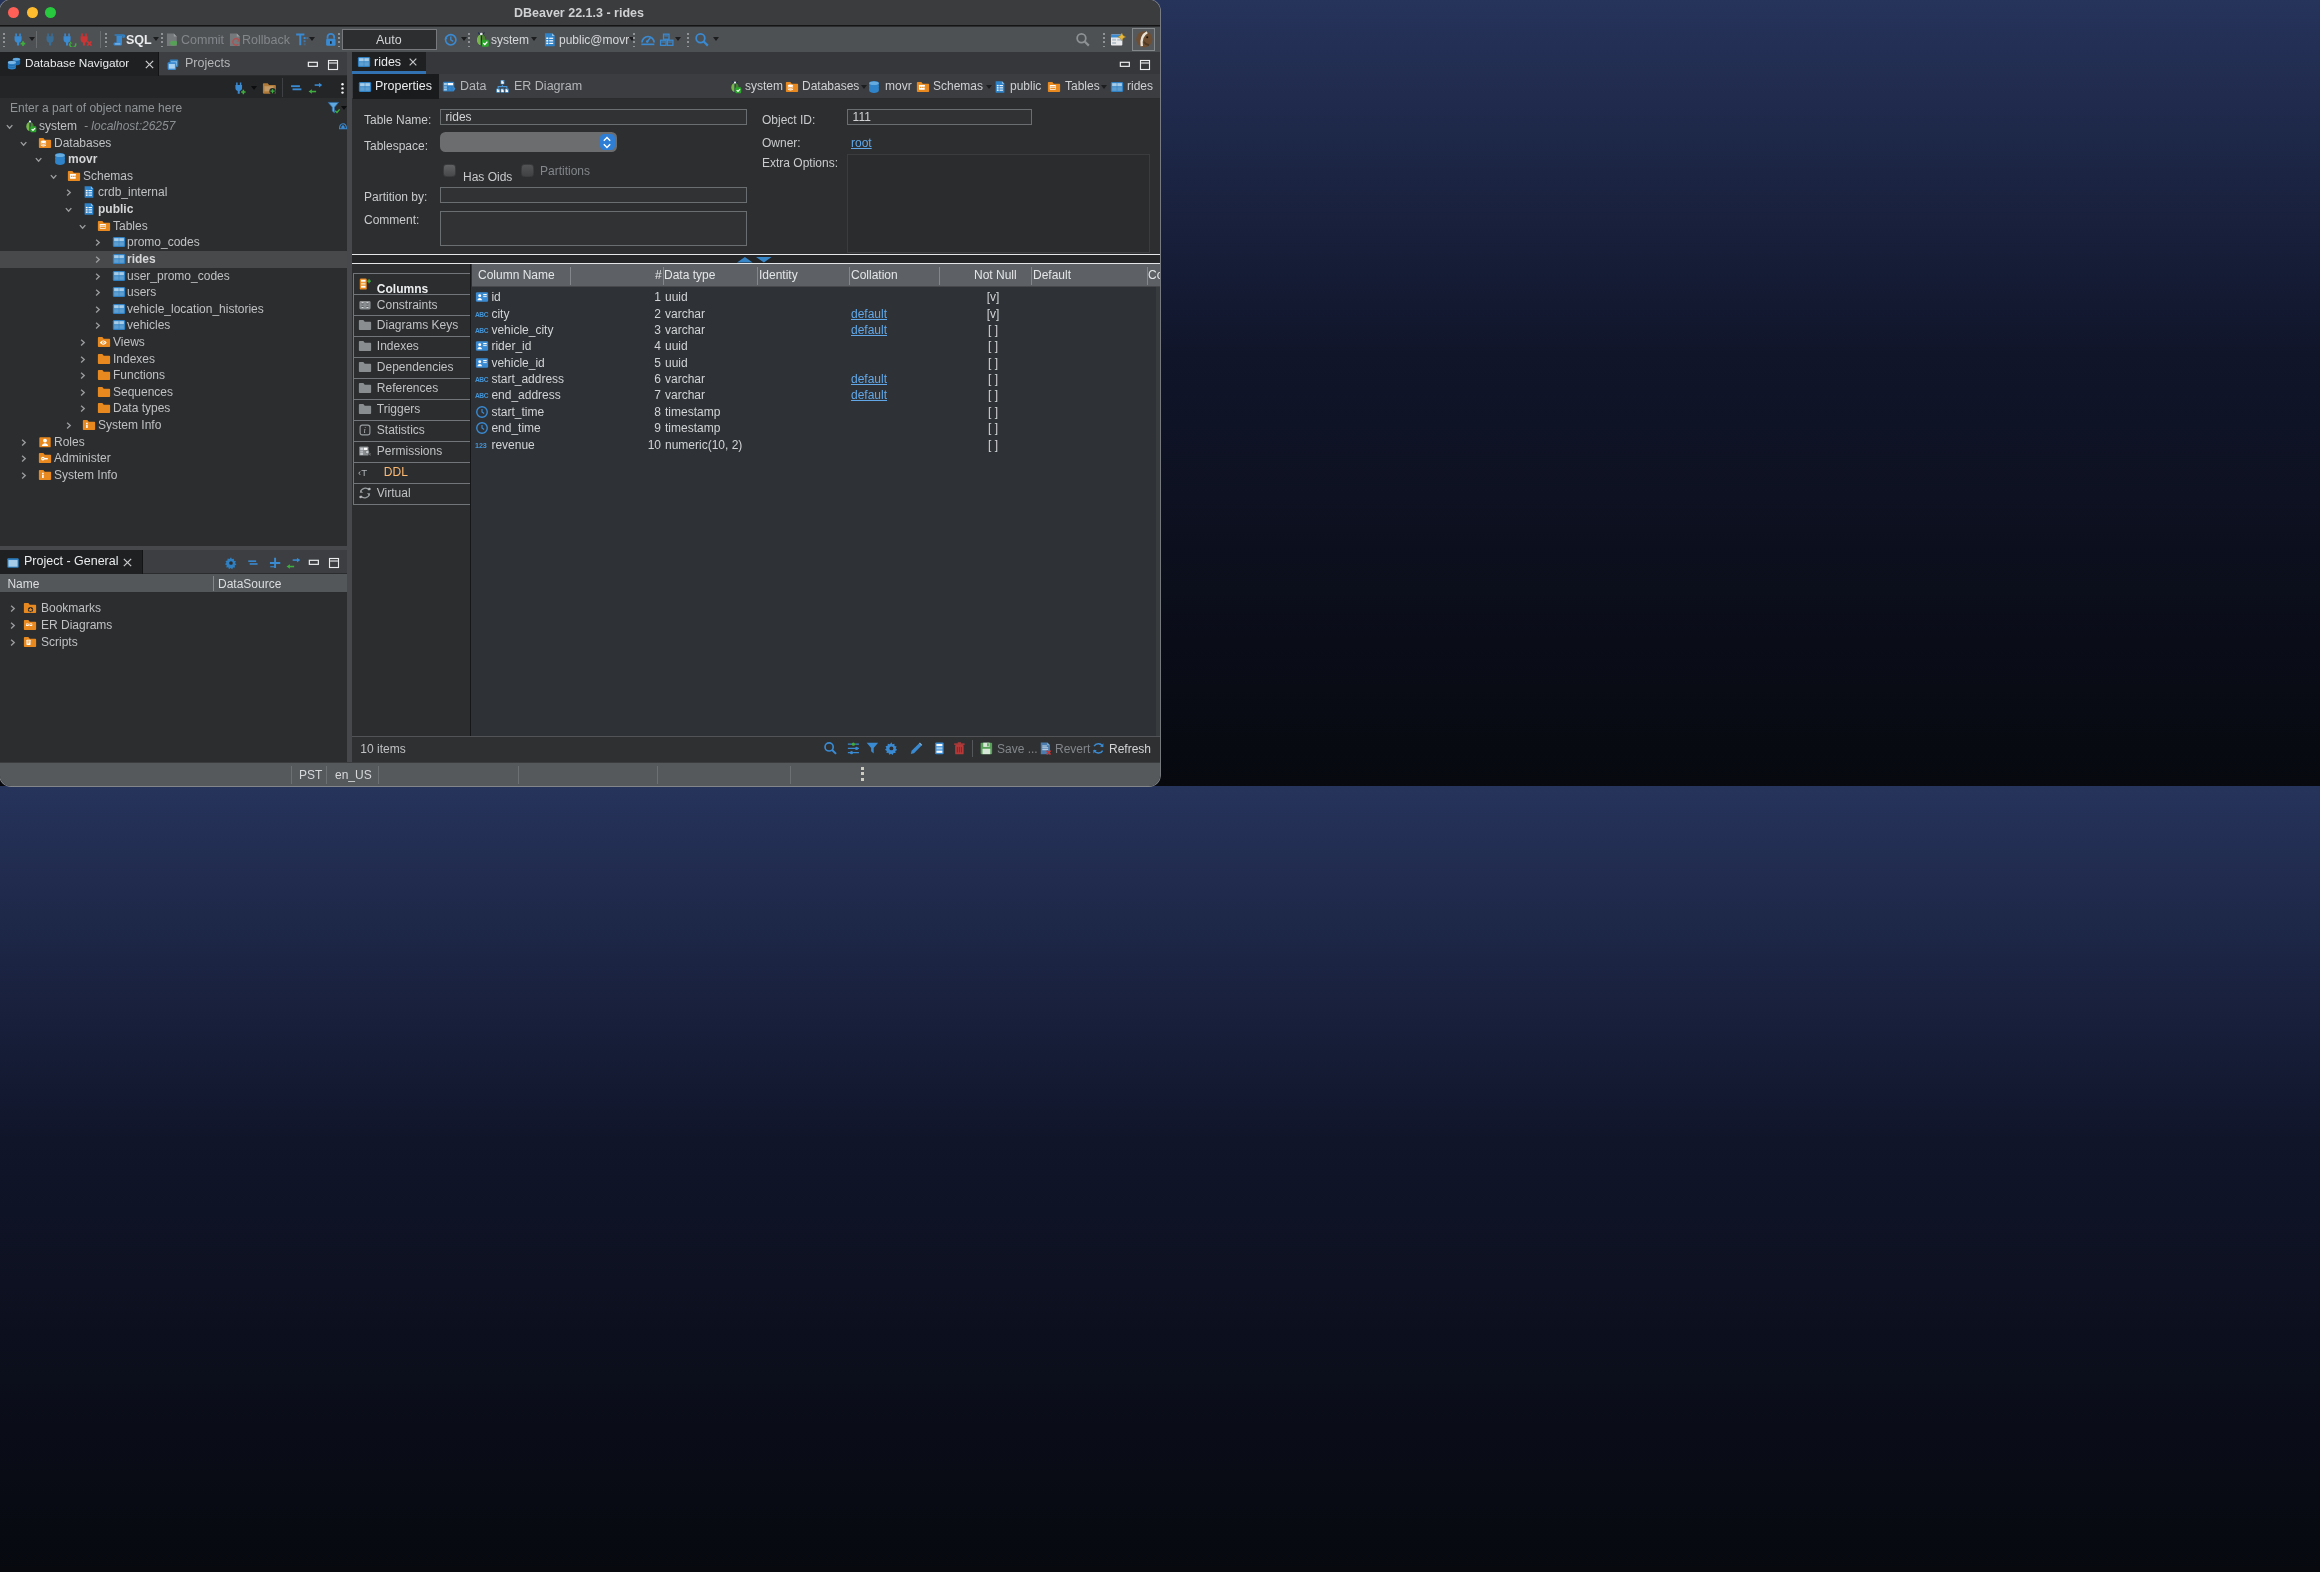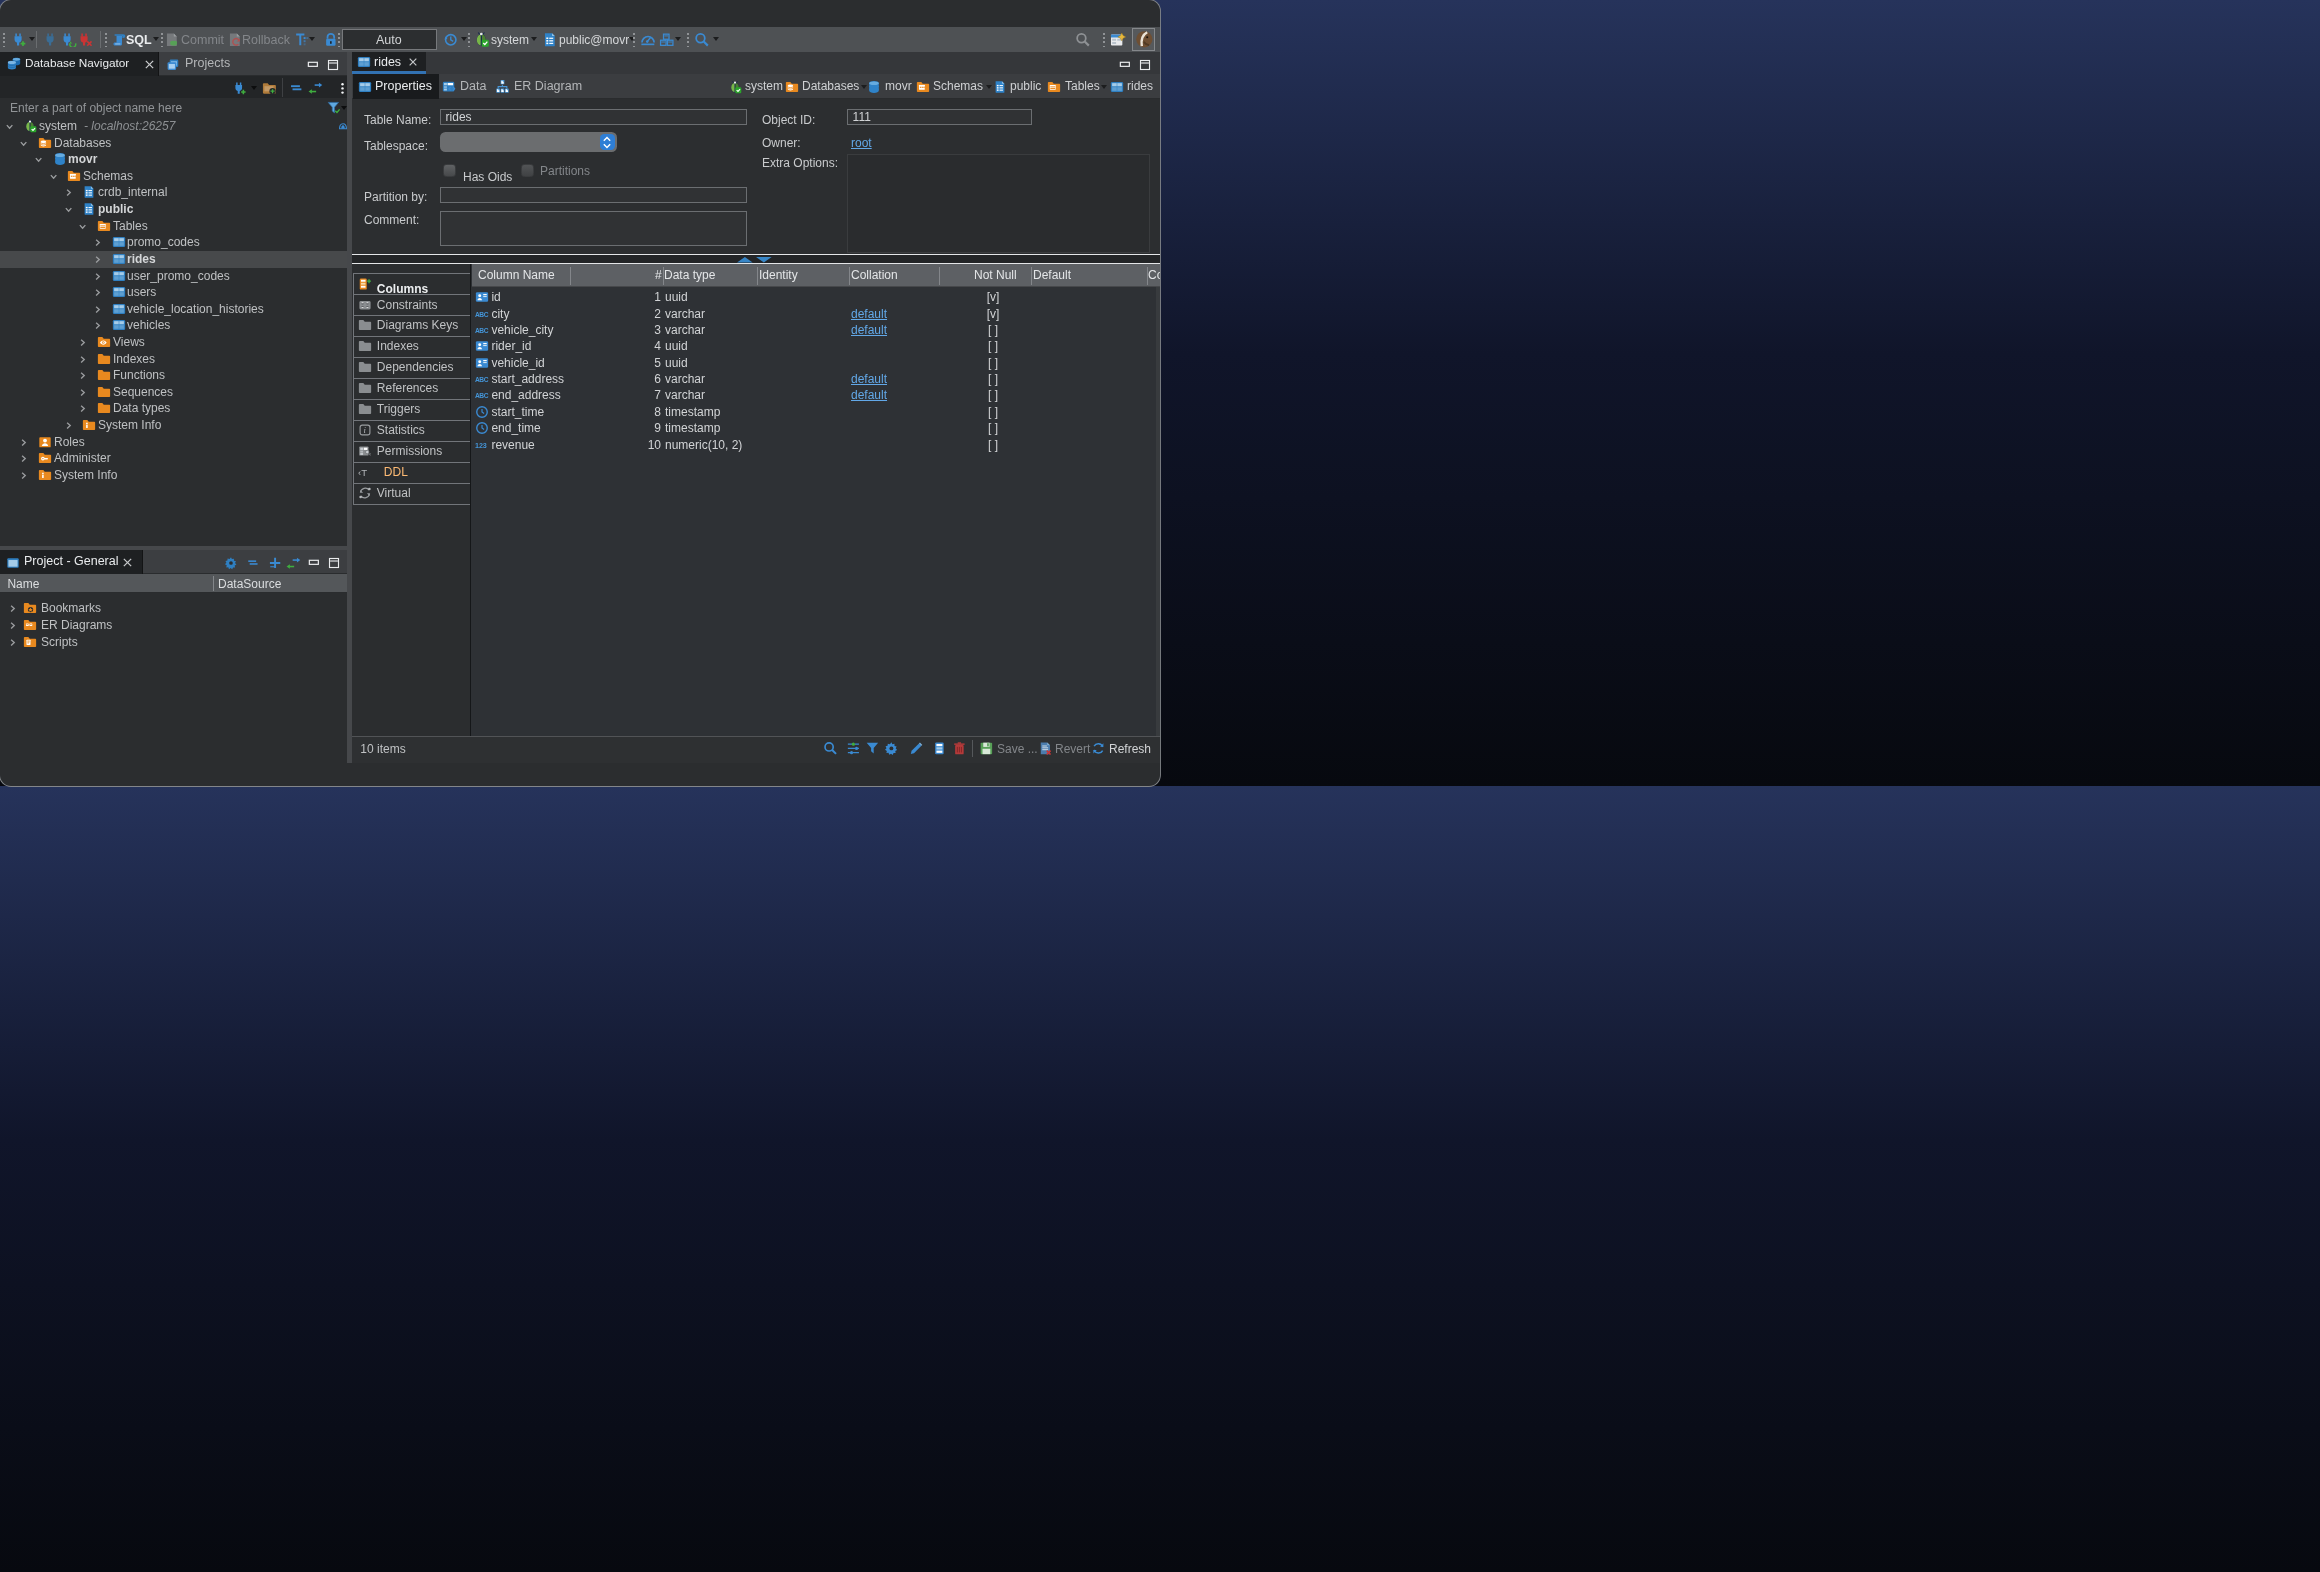--- a/index.html
+++ b/index.html
@@ -34,20 +34,26 @@
 .trow.sel{background:#47494b}
 
 .ghead{position:absolute;background:#5d6064}
 .gsep{position:absolute;width:0.9px;background:#83868a}
 .fsep{position:absolute;top:3.7px;width:0.9px;height:16.6px;background:#55585b}
 
 .statusbar{position:absolute;left:0;top:762px;width:1160px;height:24px;background:#56595c;border-top:0.9px solid #3a3c3e}
 .ssep{position:absolute;top:2.8px;width:0.9px;height:18.5px;background:#6d7073}
 </style></head><body>
 <div class="win">
+    <div class="titlebar">
+      <div class="tl" style="left:8.3px;background:#fe5f57"></div>
+      <div class="tl" style="left:27px;background:#febc2e"></div>
+      <div class="tl" style="left:45px;background:#28c83f"></div>
+      <div class="tx b" style="left:514px;top:5.5px;font-size:12.5px;color:#cfd1d3">DBeaver 22.1.3 - rides</div>
+    </div>
     <div class="toolbar">
       <div class="grip" style="left:2.8px"></div>
       <svg class="ic" style="left:12px;top:4.6px" width="15.7" height="15.7" viewBox="0 0 16 16">
         <path d="M4.2 1.5v3.2M8.2 1.5v3.2" stroke="#3a8ad2" stroke-width="1.6"></path>
         <path d="M2.6 4.4h7.2v3.2c0 1.6-1 2.8-2.5 3.1v3h-2.2v-3C3.6 10.4 2.6 9.2 2.6 7.6z" fill="#3a8ad2"></path>
         <path d="M11.2 9.4v4.8M8.8 11.8h4.8" stroke="#3fae3f" stroke-width="1.7"></path>
       </svg>
       <div class="caret" style="left:29px;top:10px"></div>
       <div class="tsep" style="left:36px"></div>
       <svg class="ic" style="left:44px;top:4.6px" width="15.7" height="15.7" viewBox="0 0 16 16">
@@ -1013,13 +1019,24 @@
       </svg>
       <div class="tx dim" style="left:703px;top:690px">Revert</div>
       <svg class="ic" style="left:739px;top:689px" width="14.8" height="14.8" viewBox="0 0 16 16">
         <path d="M12.6 6.4A5 5 0 003.4 5.6" stroke="#3a8ad2" stroke-width="1.6" fill="none"></path>
         <path d="M13.4 2.4v3.8H9.8z" fill="#3a8ad2"></path>
         <path d="M3.4 9.6a5 5 0 009.2.8" stroke="#3a8ad2" stroke-width="1.6" fill="none"></path>
         <path d="M2.6 13.6V9.8h3.6z" fill="#3a8ad2"></path>
       </svg>
       <div class="tx" style="left:757px;top:690px;color:#d2d4d6">Refresh</div>
     </div>
+    <div class="statusbar">
+      <div class="ssep" style="left:291px"></div>
+      <div class="ssep" style="left:326px"></div>
+      <div class="ssep" style="left:378px"></div>
+      <div class="ssep" style="left:518px"></div>
+      <div class="ssep" style="left:657px"></div>
+      <div class="ssep" style="left:790px"></div>
+      <div class="tx" style="left:299px;top:4.6px;color:#d6d8da">PST</div>
+      <div class="tx" style="left:335px;top:4.6px;color:#d6d8da">en_US</div>
+      <div class="abs" style="left:861px;top:3.7px;width:3.2px;height:16.6px;background:repeating-linear-gradient(to bottom,#cfccc2 0 2.8px,rgba(0,0,0,0) 2.8px 5.4px)"></div>
+    </div>
   </div>
 
 </body></html>

